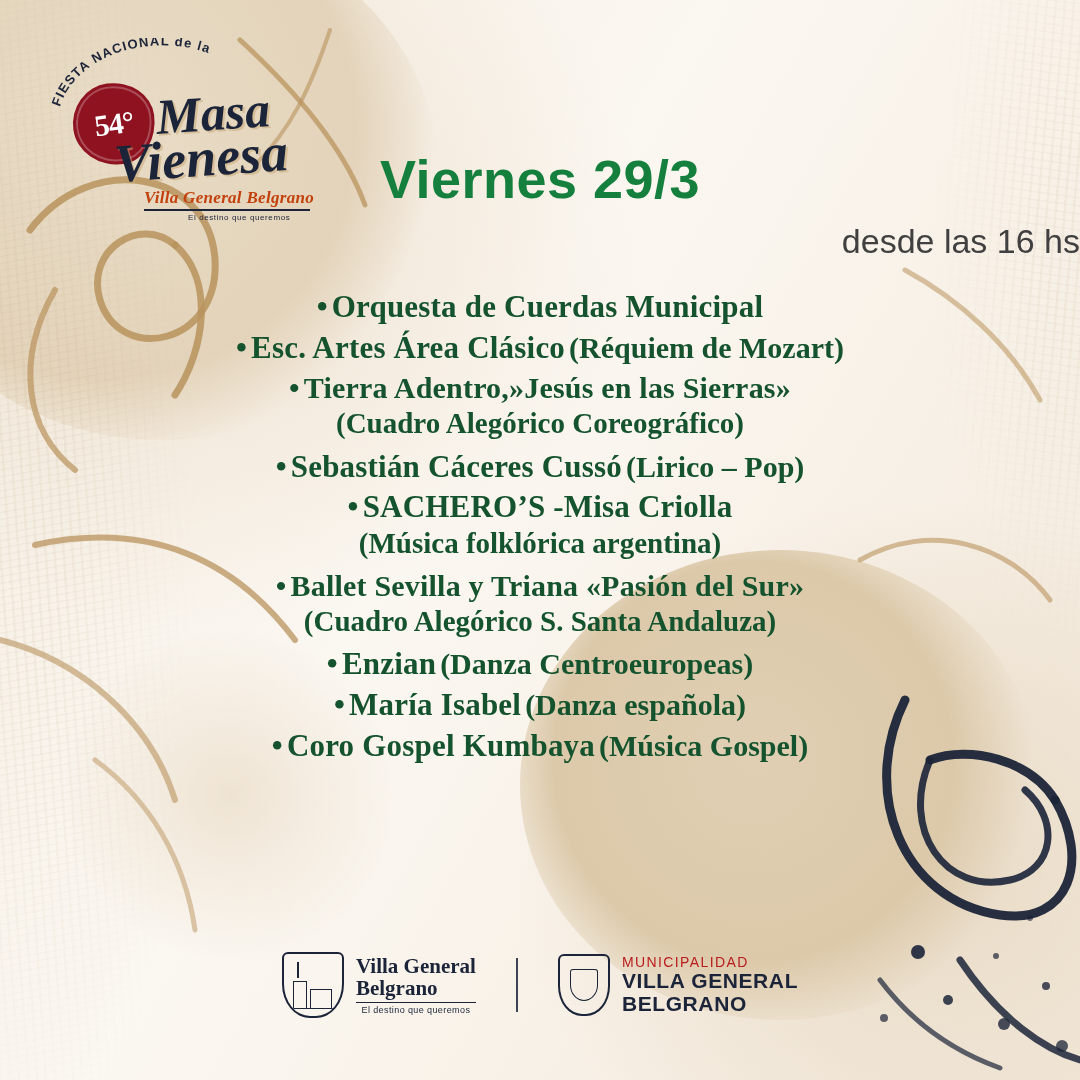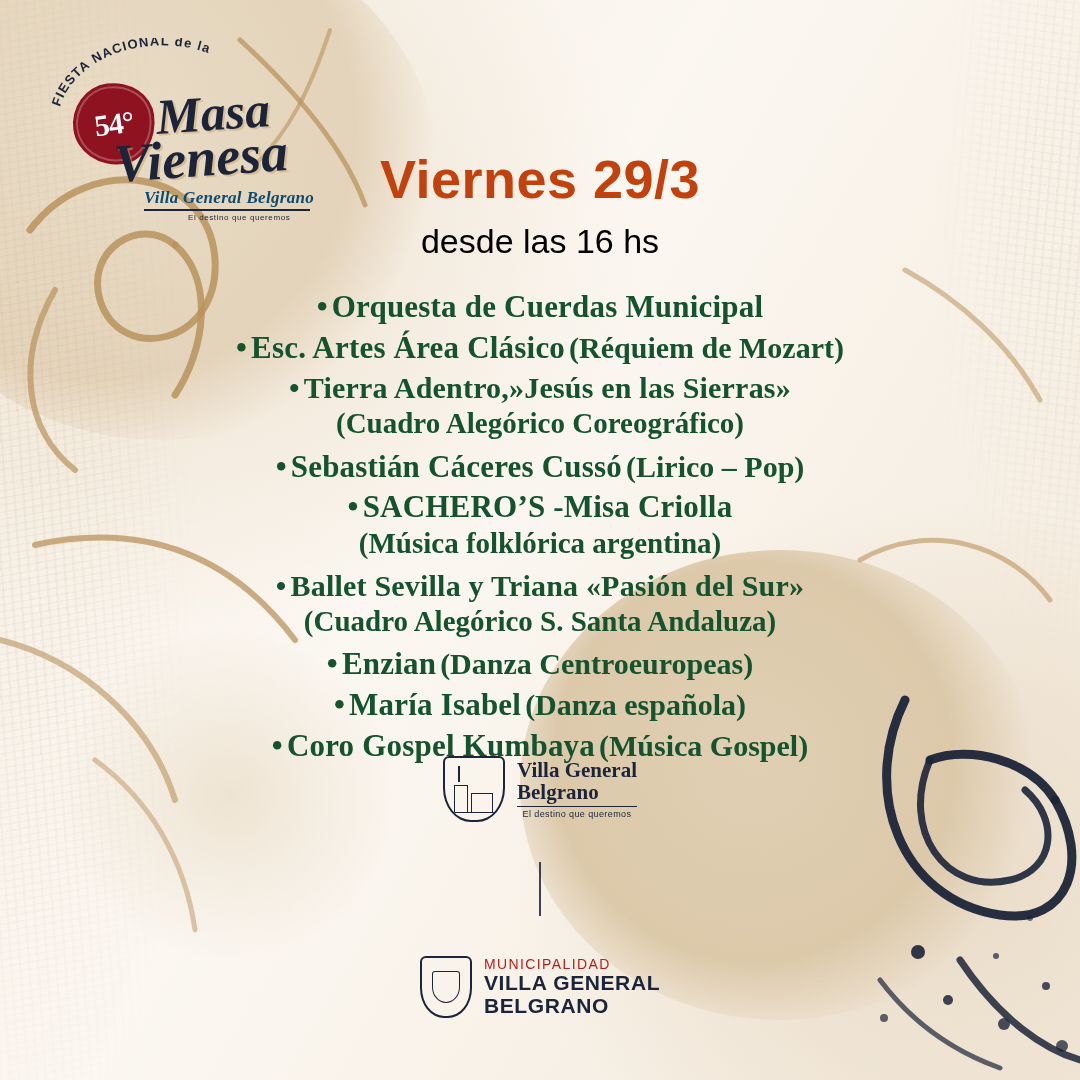--- a/index.html
+++ b/index.html
@@ -129,21 +129,21 @@
     text-shadow: 2px 2px 0 rgba(201,169,122,.55);
   }
   .logo-town {
     position: absolute;
     left: 96px;
     top: 150px;
     font-family: "Liberation Serif", serif;
     font-weight: 700;
     font-style: italic;
     font-size: 17px;
-    color: #0c4a6e;
+    color: #c2410c;
     letter-spacing: .3px;
   }
   .logo-town-rule {
     position: absolute;
     left: 96px;
     top: 171px;
     width: 166px;
     height: 2px;
     background: #1b2438;
   }
@@ -160,33 +160,33 @@
   
   .headline {
     position: absolute;
     left: 0;
     right: 0;
     top: 148px;
     text-align: center;
     font-family: "Liberation Sans", sans-serif;
     font-weight: 700;
     font-size: 54px;
-    color: #c2410c;
+    color: #15803d;
     letter-spacing: .5px;
   }
   .subheadline {
     position: absolute;
     left: 0;
     right: 0;
     top: 222px;
-    text-align: center;
+    text-align: right;
     font-family: "Liberation Sans", sans-serif;
     font-weight: 400;
     font-size: 34px;
-    color: #000000;
+    color: #404040;
   }
 
   
   .lineup {
     position: absolute;
     left: 60px;
     right: 60px;
     top: 290px;
     text-align: center;
     color: #14532d;
@@ -219,21 +219,20 @@
   
   .footer {
     position: absolute;
     left: 0;
     right: 0;
     bottom: 62px;
     display: flex;
     align-items: center;
     justify-content: center;
     gap: 40px;
-    flex-direction: column;
   }
   .foot-logo {
     display: flex;
     align-items: center;
     gap: 12px;
   }
   .crest {
     width: 58px;
     height: 62px;
     border: 2px solid #1b2438;

